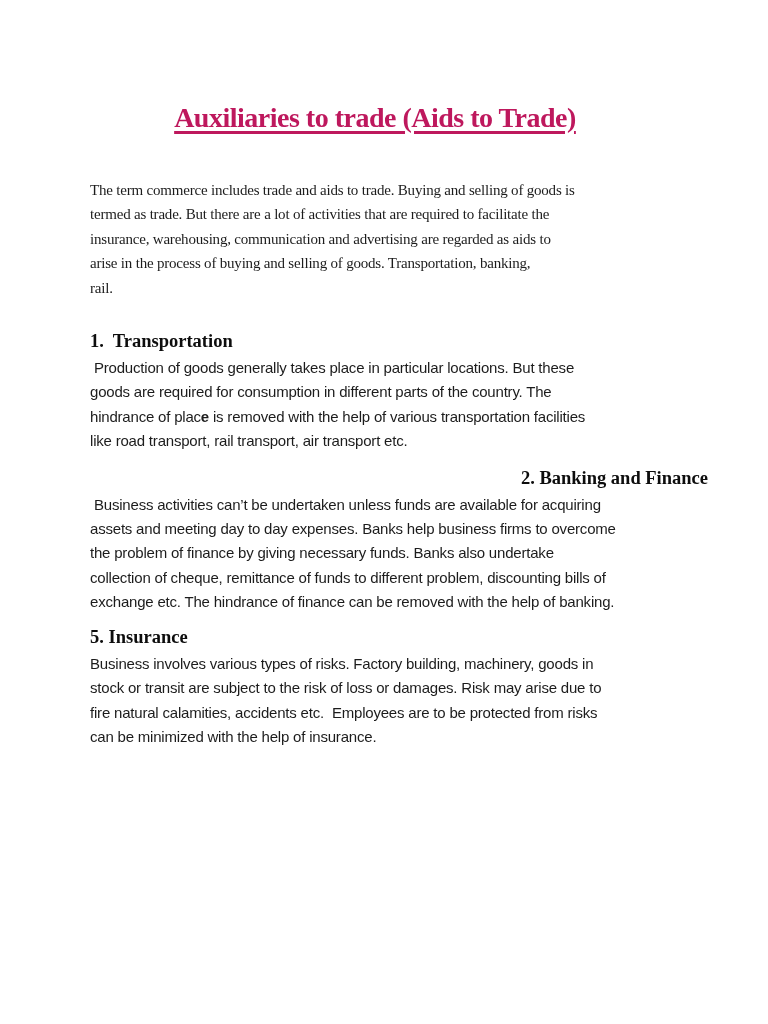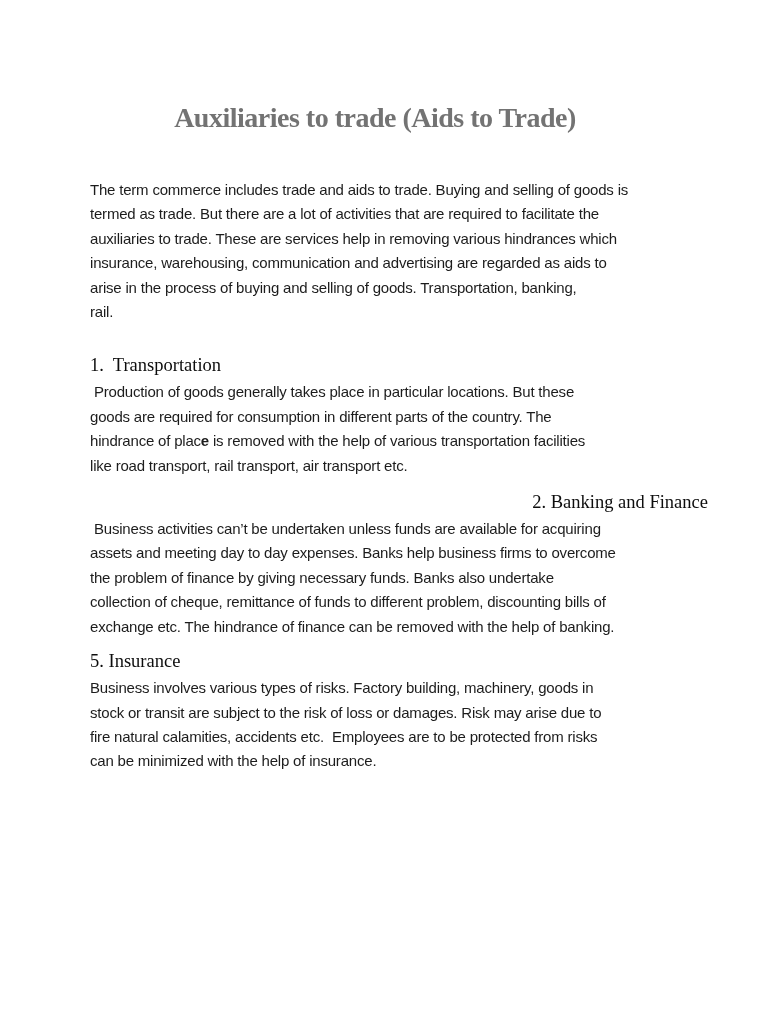--- a/index.html
+++ b/index.html
@@ -15,62 +15,62 @@
     width: 768px;
     height: 1024px;
     background: #ffffff;
     padding: 0 60px 0 90px;
   }
   .doc-title {
     font-family: "Liberation Serif", serif;
     font-weight: bold;
     font-size: 28px;
     letter-spacing: -0.5px;
-    color: #737373;
+    color: #be185d;
     text-align: center;
     margin-top: 102px;
     position: relative;
     left: -24px;
+    text-decoration: underline;
     text-decoration-thickness: 3px;
     text-underline-offset: 4px;
   }
   .par {
     font-size: 15px;
     line-height: 24.4px;
     letter-spacing: -0.2px;
     color: #1c1c1c;
   }
   .par .line {
     white-space: pre; 
   }
-  .intro { margin-top: 44px; }
+  .intro { margin-top: 44px; font-family: Liberation Serif, serif; }
   .sec-heading {
     font-family: "Liberation Serif", serif;
-    font-weight: normal;
+    font-weight: bold;
     font-size: 18.5px;
     color: #0d0d0d;
     white-space: pre;
     margin-bottom: 4px;
   }
   .sec-1 .sec-heading { margin-top: 31px; }
   .sec-2 .sec-heading { margin-top: 14px; text-align: right; }
   .sec-3 .sec-heading { margin-top: 12px; }
   .bold-char { font-weight: bold; }
 </style>
 </head>
 <body>
 
 <div class="page">
 
   <h1 class="doc-title">Auxiliaries to trade (Aids to Trade)</h1>
 
   <div class="par intro">
     <div class="line">The term commerce includes trade and aids to trade. Buying and selling of goods is</div>
     <div class="line">termed as trade. But there are a lot of activities that are required to facilitate the</div>
-    <div class="line">auxiliaries to trade. These are services help in removing various hindrances which</div>
     <div class="line">insurance, warehousing, communication and advertising are regarded as aids to</div>
     <div class="line">arise in the process of buying and selling of goods. Transportation, banking,</div>
     <div class="line">rail.</div>
   </div>
 
   <div class="sec-1">
     <div class="sec-heading">1.  Transportation</div>
     <div class="par">
       <div class="line"> Production of goods generally takes place in particular locations. But these</div>
       <div class="line">goods are required for consumption in different parts of the country. The</div>

